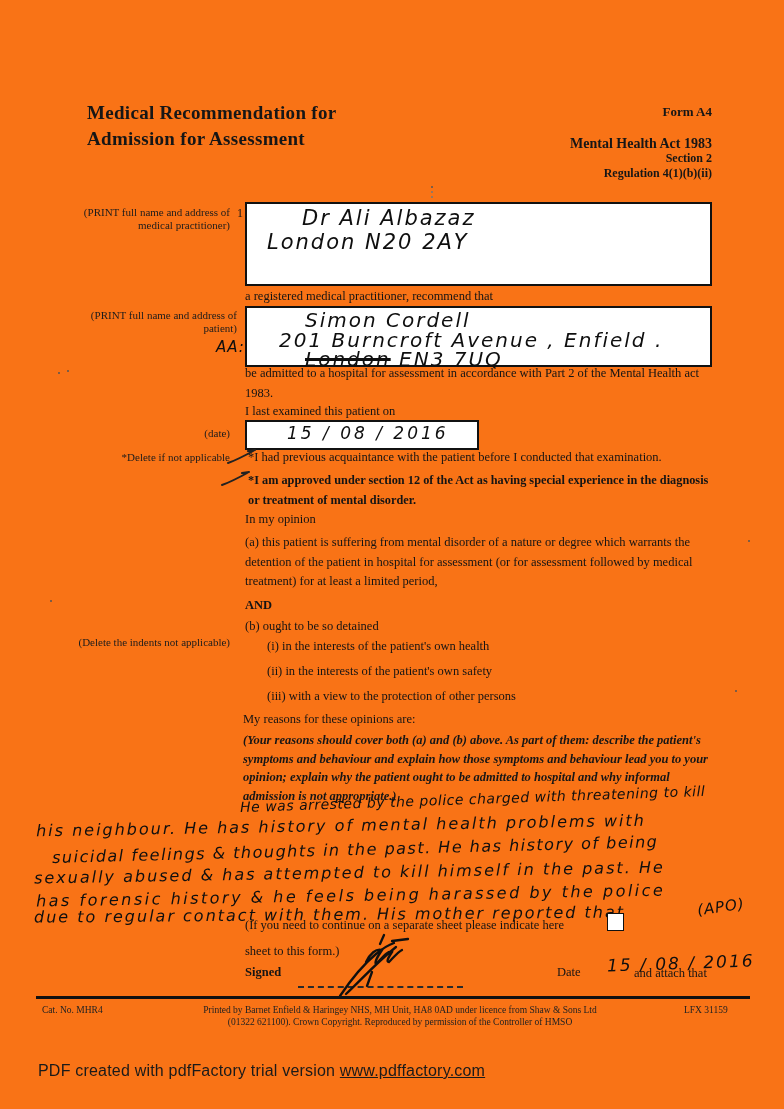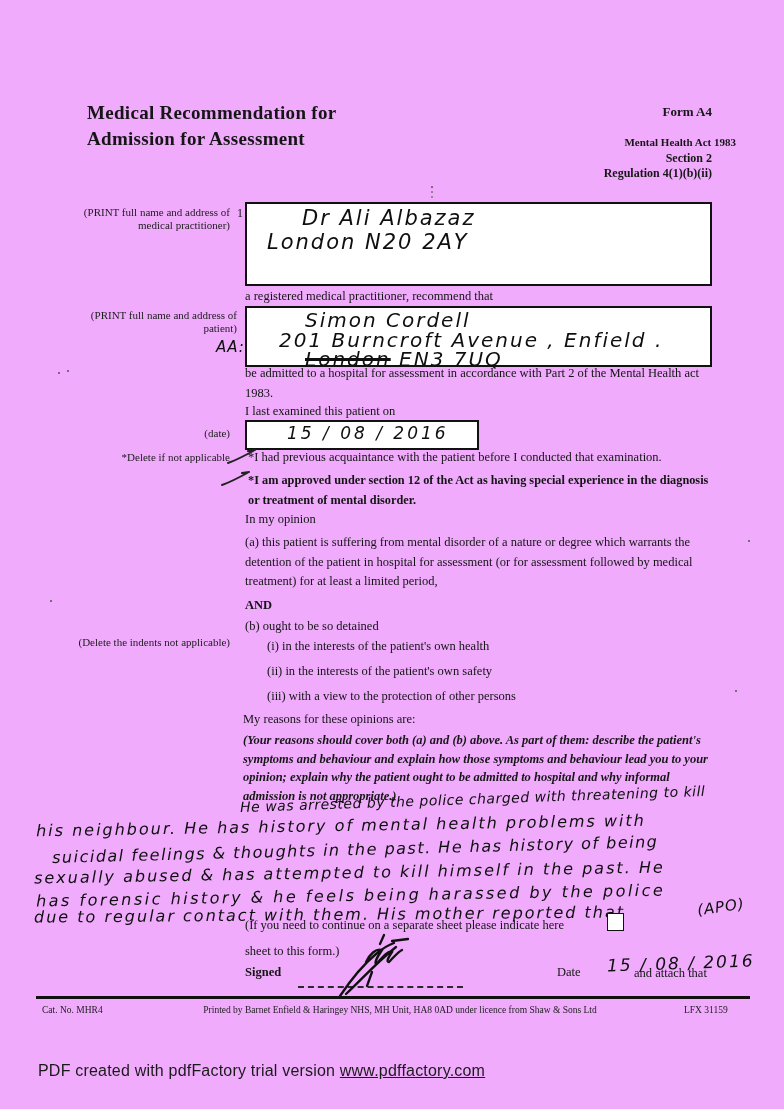--- a/index.html
+++ b/index.html
@@ -1,16 +1,16 @@
 <!DOCTYPE html>
 <html><head>
 <meta charset="utf-8">
 <style>
   html,body{margin:0;padding:0;background:#ffffff;}
-  #page{position:relative;width:784px;height:1109px;background:#f0abfc;overflow:hidden;
+  #page{position:relative;width:784px;height:1109px;background:#f97316;overflow:hidden;
         font-family:"Liberation Serif", serif;color:#161616;}
   .abs{position:absolute;}
   .title{font-size:19px;font-weight:bold;letter-spacing:.3px;}
   .hdr-right{font-weight:bold;text-align:right;}
   .lbl{font-size:11px;text-align:right;line-height:13px;color:#1c1c1c;}
   .body-txt{font-size:12.5px;line-height:19.5px;color:#141414;}
   .field-box{border:2px solid #111;background:#fff;}
   .hw{font-family:"DejaVu Sans", sans-serif;font-style:italic;color:#0f0f0f;letter-spacing:1px;white-space:nowrap;}
   .hw-box{font-size:21px;letter-spacing:2px;}
   .hw-reason{font-size:16px;letter-spacing:.5px;}
@@ -25,21 +25,21 @@
   .speck{width:2px;height:2px;background:#555;border-radius:50%;}
 </style>
 </head>
 <body>
 
 <div id="page">
 
   <div class="abs title" style="left:87px;top:102px;">Medical Recommendation for</div>
   <div class="abs title" style="left:87px;top:128px;">Admission for Assessment</div>
   <div class="abs hdr-right" style="left:540px;top:104px;width:172px;font-size:13px;">Form A4</div>
-  <div class="abs hdr-right" style="left:564px;top:136px;width:172px;font-size:11px;">Mental Health Act 1983</div>
+  <div class="abs hdr-right" style="left:540px;top:136px;width:172px;font-size:14px;">Mental Health Act 1983</div>
   <div class="abs hdr-right" style="left:540px;top:151px;width:172px;font-size:12px;">Section 2</div>
   <div class="abs hdr-right" style="left:540px;top:166px;width:172px;font-size:12px;">Regulation 4(1)(b)(ii)</div>
 
   <div class="abs lbl" style="left:62px;top:206px;width:168px;">(PRINT full name and address of medical practitioner)</div>
   <div class="abs" style="left:237px;top:206px;font-size:12px;">1</div>
   <div class="abs field-box" style="left:245px;top:202px;width:463px;height:80px;">
     <div class="hw hw-box" style="margin:2px 0 0 55px;">Dr Ali Albazaz</div>
     <div class="hw hw-box" style="margin:0 0 0 20px;">London N20 2AY</div>
   </div>
   <div class="abs body-txt" style="left:245px;top:287px;">a registered medical practitioner, recommend that</div>
@@ -101,20 +101,21 @@
   <svg class="abs" style="left:330px;top:928px;" width="88" height="74" viewBox="0 0 88 74">
     <path d="M10,68 C22,50 34,36 46,26 C52,21 58,17 64,15 M16,66 C30,53 46,35 66,19 M36,34 C40,26 46,20 52,22 C48,28 44,34 46,36 C52,30 58,22 62,24 C58,30 56,34 59,34 C63,30 68,24 72,22 M54,7 L50,16 M42,44 L37,58 M62,13 L78,11" stroke="#101010" stroke-width="2.3" fill="none" stroke-linecap="round"></path>
   </svg>
   <div class="abs body-txt" style="left:557px;top:963px;">Date</div>
   <div class="abs hw" style="left:607px;top:953px;font-size:17px;letter-spacing:2px;transform:rotate(-2deg);">15 / 08 / 2016</div>
 
   <div class="abs rule" style="left:36px;top:996px;width:714px;height:3px;"></div>
   <div class="abs footer-txt" style="left:42px;top:1004px;">Cat. No. MHR4</div>
   <div class="abs footer-txt" style="left:145px;top:1004px;width:510px;text-align:center;">
     <div>Printed by Barnet Enfield &amp; Haringey NHS, MH Unit, HA8 0AD under licence from Shaw &amp; Sons Ltd</div>
+    <div>(01322 621100).  Crown Copyright. Reproduced by permission of the Controller of HMSO</div>
   </div>
   <div class="abs footer-txt" style="left:684px;top:1004px;">LFX 31159</div>
 
   <div class="abs pdf-banner" style="left:38px;top:1062px;"><span>PDF created with pdfFactory trial version </span><span class="pdf-link">www.pdffactory.com</span></div>
 
   <div class="abs speck" style="left:431px;top:186px;box-shadow:0 5px 0 0 #777,0 10px 0 0 #777;"></div>
   <div class="abs speck" style="left:748px;top:540px;"></div>
   <div class="abs speck" style="left:50px;top:600px;"></div>
   <div class="abs speck" style="left:735px;top:690px;"></div>
 

